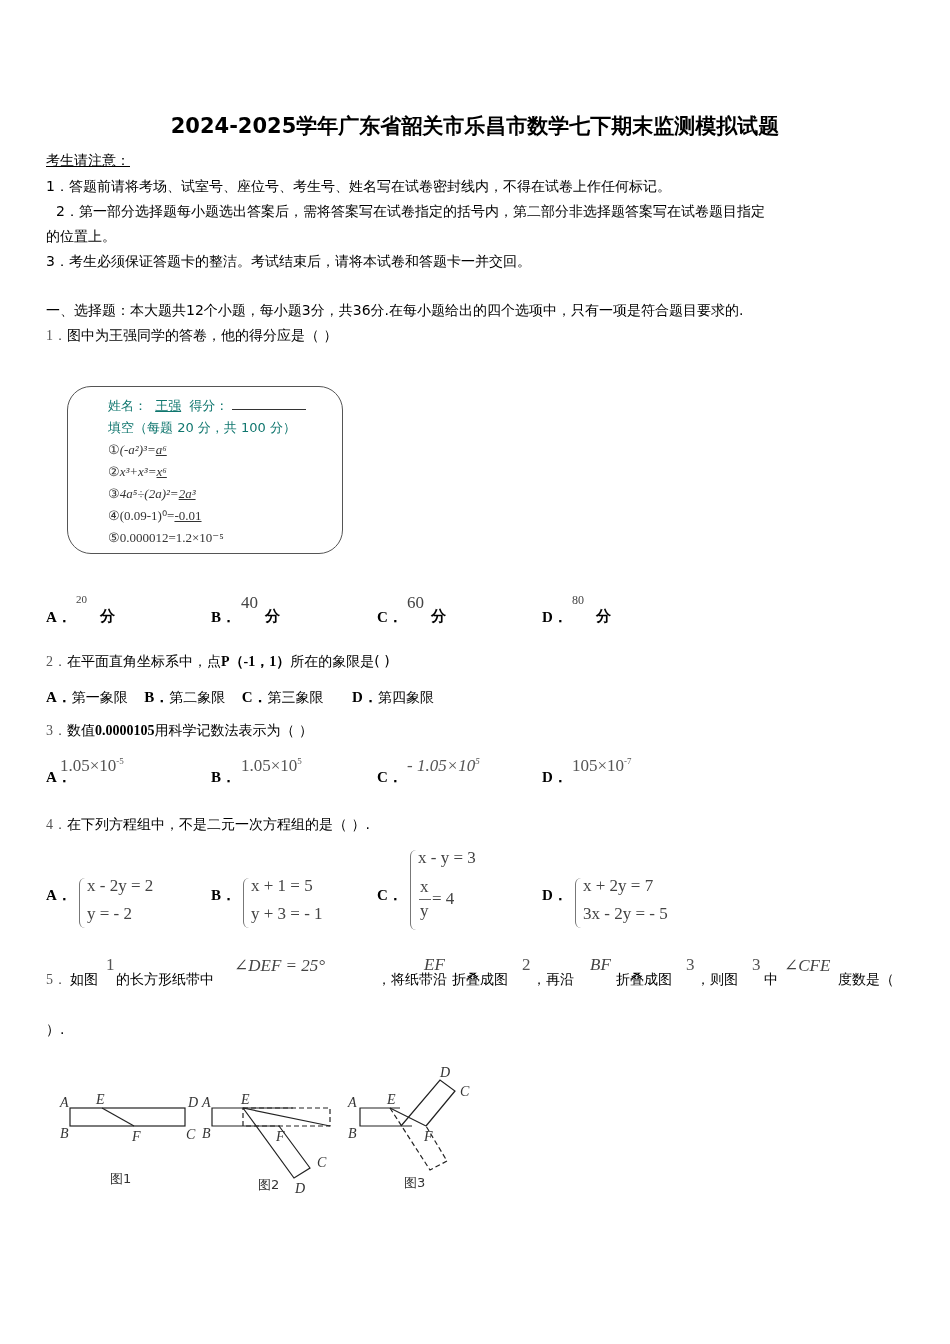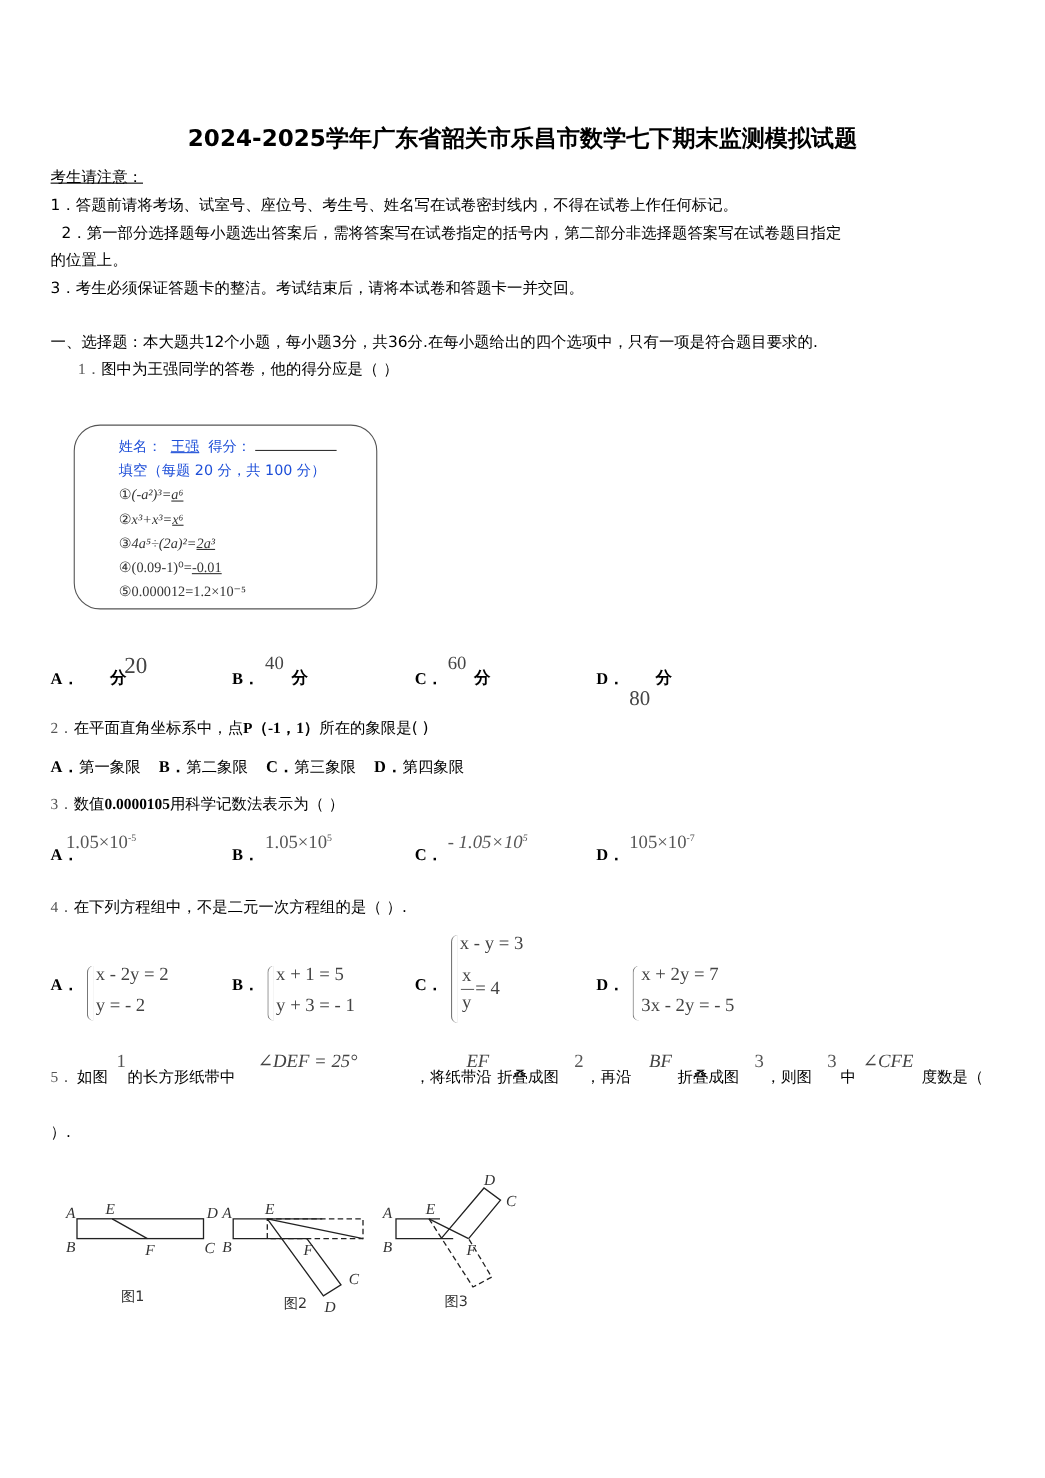--- a/index.html
+++ b/index.html
@@ -9,88 +9,88 @@
   .title { left: 0; width: 950px; top: 112px; text-align: center; font-size: 21px; font-weight: bold; letter-spacing: 0px; }
   .txt { font-size: 14px; }
   .bold { font-weight: bold; }
   .serif { font-family: "Liberation Serif", "DejaVu Serif", serif; }
   .math { font-family: "Liberation Serif", "DejaVu Serif", serif; font-style: italic; color: #444; }
   .mathn { font-family: "Liberation Serif", "DejaVu Serif", serif; color: #555; }
   .opt-label { font-family: "Liberation Serif", "DejaVu Serif", serif; font-weight: bold; font-size: 15px; }
   .num { font-family: "Liberation Serif", serif; color: #444; }
   sup { font-size: 9px; }
   .card { left: 67px; top: 386px; width: 274px; height: 166px; border: 1.5px solid #555; border-radius: 24px; }
-  .card-line { position: absolute; left: 40px; font-size: 13px; color: #1d4ed8; white-space: nowrap; }
+  .card-line { position: absolute; left: 40px; font-size: 13px; color: #0f766e; white-space: nowrap; }
   .card-math { font-family: "Liberation Serif", serif; font-size: 13px; color: #333; }
   .u { text-decoration: underline; }
   .brace { position: absolute; border-left: 1px solid #777; border-radius: 6px 0 0 6px; }
   .eq { position: absolute; font-family: "Liberation Serif", serif; font-size: 17px; color: #444; white-space: nowrap; }
   .fig-label { font-family: "Liberation Serif", serif; font-size: 14px; color: #333; }
 </style>
 </head>
 <body>
 
 <div class="abs title">2024-2025学年广东省韶关市乐昌市数学七下期末监测模拟试题</div>
 
 <div class="abs txt" style="left:46px; top:152px;text-decoration:underline;">考生请注意：</div>
 <div class="abs txt" style="left:46px; top:178px;">1．答题前请将考场、试室号、座位号、考生号、姓名写在试卷密封线内，不得在试卷上作任何标记。</div>
 <div class="abs txt" style="left:46px; top:203px;margin-left:10px;">2．第一部分选择题每小题选出答案后，需将答案写在试卷指定的括号内，第二部分非选择题答案写在试卷题目指定</div>
 <div class="abs txt" style="left:46px; top:228px;">的位置上。</div>
 <div class="abs txt" style="left:46px; top:253px;">3．考生必须保证答题卡的整洁。考试结束后，请将本试卷和答题卡一并交回。</div>
 
 <div class="abs txt" style="left:46px; top:302px;">一、选择题：本大题共12个小题，每小题3分，共36分.在每小题给出的四个选项中，只有一项是符合题目要求的.</div>
 
-<div class="abs txt" style="left:46px; top:327px;margin-left:25px;">
+<div class="abs txt" style="left:46px; top:327px;">
   <span class="serif" style="color:#555;">1．</span><span>图中为王强同学的答卷，他的得分应是（    ）</span>
 </div>
 
 <div class="abs card">
   <div class="card-line" style="top:10px;">
     <span>姓名：</span>
     <span class="u" style="padding:0 4px;">王强</span>
     <span>得分：</span>
     <span style="display:inline-block; width:74px; border-bottom:1px solid #333;"></span>
   </div>
   <div class="card-line" style="top:32px;">填空（每题 20 分，共 100 分）</div>
   <div class="card-line card-math" style="top:55px;"><span>①</span><i>(-a²)³=</i><i class="u">a⁶</i></div>
   <div class="card-line card-math" style="top:77px;"><span>②</span><i>x³+x³=</i><i class="u">x⁶</i></div>
   <div class="card-line card-math" style="top:99px;"><span>③</span><i>4a⁵÷(2a)²=</i><i class="u">2a³</i></div>
   <div class="card-line card-math" style="top:121px;"><span>④</span><span>(0.09-1)⁰=</span><span class="u">-0.01</span></div>
   <div class="card-line card-math" style="top:143px;"><span>⑤</span><span>0.000012=1.2×10⁻⁵</span></div>
 </div>
 
 <div class="abs" style="left:46px; top:593px;">
   <span class="opt-label" style="position:absolute; top:15px;">A．</span>
-  <span class="num" style="position:absolute; left:30px; top:0; font-size:21px;margin-left:37px;">20</span>
+  <span class="num" style="position:absolute; left:30px; top:0; font-size:11px;">20</span>
   <span class="bold" style="position:absolute; left:54px; top:14px; font-size:15px;">分</span>
 </div>
 <div class="abs" style="left:211px; top:593px;">
   <span class="opt-label" style="position:absolute; top:15px;">B．</span>
   <span class="num" style="position:absolute; left:30px; top:0; font-size:17px;">40</span>
   <span class="bold" style="position:absolute; left:54px; top:14px; font-size:15px;">分</span>
 </div>
 <div class="abs" style="left:377px; top:593px;">
   <span class="opt-label" style="position:absolute; top:15px;">C．</span>
   <span class="num" style="position:absolute; left:30px; top:0; font-size:17px;">60</span>
   <span class="bold" style="position:absolute; left:54px; top:14px; font-size:15px;">分</span>
 </div>
 <div class="abs" style="left:542px; top:593px;">
   <span class="opt-label" style="position:absolute; top:15px;">D．</span>
-  <span class="num" style="position:absolute; left:30px; top:0; font-size:19px;margin-top:32px;">80</span>
+  <span class="num" style="position:absolute; left:30px; top:0; font-size:12px;">80</span>
   <span class="bold" style="position:absolute; left:54px; top:14px; font-size:15px;">分</span>
 </div>
 
 <div class="abs txt" style="left:46px; top:653px;">
   <span class="serif" style="color:#555;">2．</span><span>在平面直角坐标系中，点</span><span class="serif bold">P（-1，1）</span><span>所在的象限是(    )</span>
 </div>
 <div class="abs txt" style="left:46px; top:688px;">
   <span><span class="opt-label">A．</span><span>第一象限</span></span>
   <span style="margin-left:12px;"><span class="opt-label">B．</span><span>第二象限</span></span>
   <span style="margin-left:12px;margin-top:36px;"><span class="opt-label">C．</span><span>第三象限</span></span>
-  <span style="margin-left:12px;"><span class="opt-label">D．</span><span>第四象限</span></span>
+  <span style="margin-left:24px;"><span class="opt-label">D．</span><span>第四象限</span></span>
 </div>
 
 <div class="abs txt" style="left:46px; top:722px;text-align:center;">
   <span class="serif" style="color:#555;">3．</span><span>数值</span><span class="serif bold">0.0000105</span><span>用科学记数法表示为（        ）</span>
 </div>
 <div class="abs" style="left:46px; top:756px;">
   <span class="opt-label" style="position:absolute; top:12px;">A．</span>
   <span class="mathn" style="position:absolute; left:14px; top:0; font-size:17px;"><span>1.05×10</span><sup>-5</sup></span>
 </div>
 <div class="abs" style="left:211px; top:756px;">

